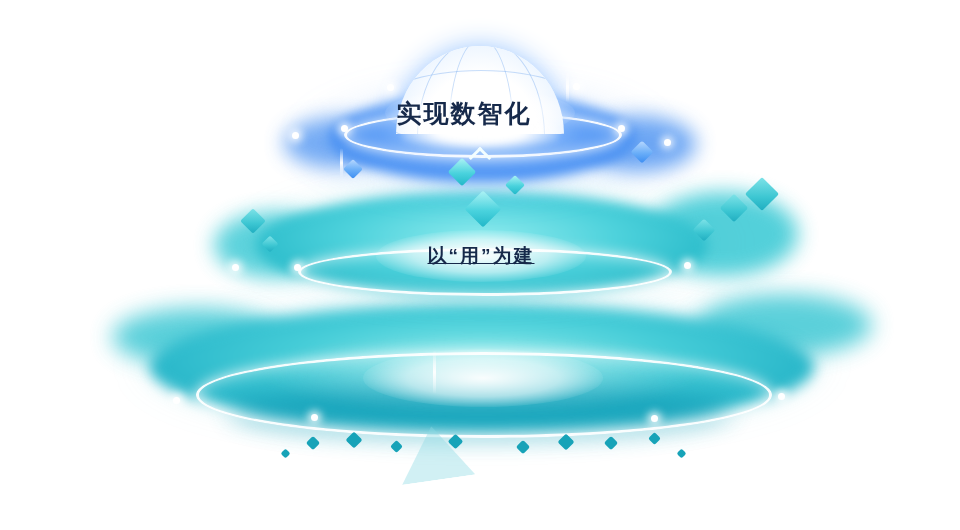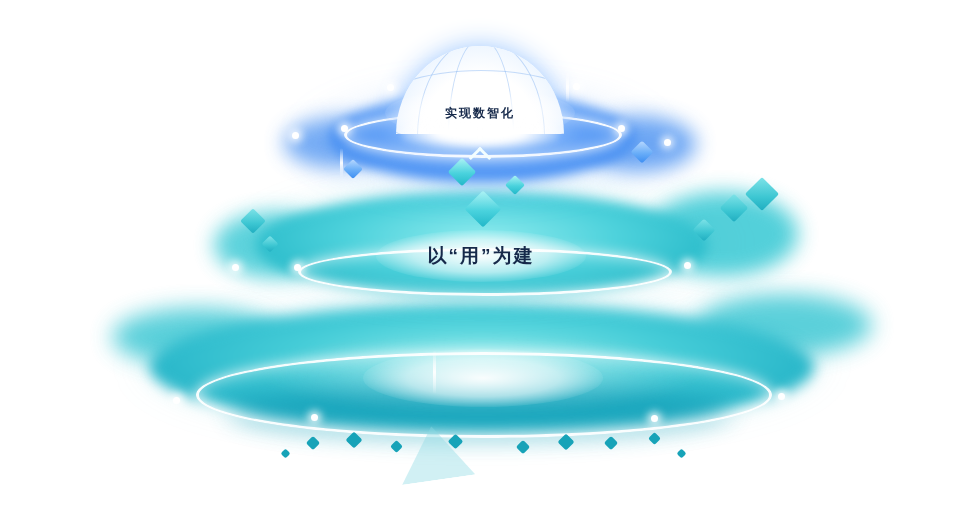--- a/index.html
+++ b/index.html
@@ -58,22 +58,22 @@
     box-shadow:0 0 26px rgba(150,195,255,.95);
     overflow:hidden;z-index:4;
   }
   .mer{position:absolute;border:1px solid rgba(110,165,240,.38);border-radius:50%;}
   .mer1{left:52px;top:-8px;width:64px;height:196px;}
   .mer2{left:21px;top:-8px;width:126px;height:196px;}
   .mer3{left:-22px;top:24px;width:212px;height:76px;}
   .dome-base{left:402px;top:116px;width:156px;height:34px;background:radial-gradient(ellipse,#ffffff 40%,rgba(255,255,255,0) 80%);filter:blur(3px);z-index:5;}
 
   
-  .lb-top{left:480px;top:113px;font-size:12px;}
-  .lb-mid{left:481px;top:256px;font-size:19px;}
+  .lb-top{left:464px;top:113px;font-size:25px;}
+  .lb-mid{left:481px;top:256px;font-size:19px;text-decoration:underline;}
   .lb-bot{left:483px;top:378px;font-size:20px;}
   .lg-top{left:480px;top:113px;width:190px;height:48px;}
   .lg-mid{left:481px;top:256px;width:210px;height:52px;}
   .lg-bot{left:483px;top:378px;width:240px;height:58px;}
 
   
   .p1{left:173px;top:397px;}  .p2{left:778px;top:393px;}
   .p3{left:311px;top:414px;}  .p4{left:651px;top:415px;}
   .p5{left:294px;top:264px;}  .p6{left:684px;top:262px;}
   .p7{left:232px;top:264px;}  .p8{left:341px;top:125px;}

